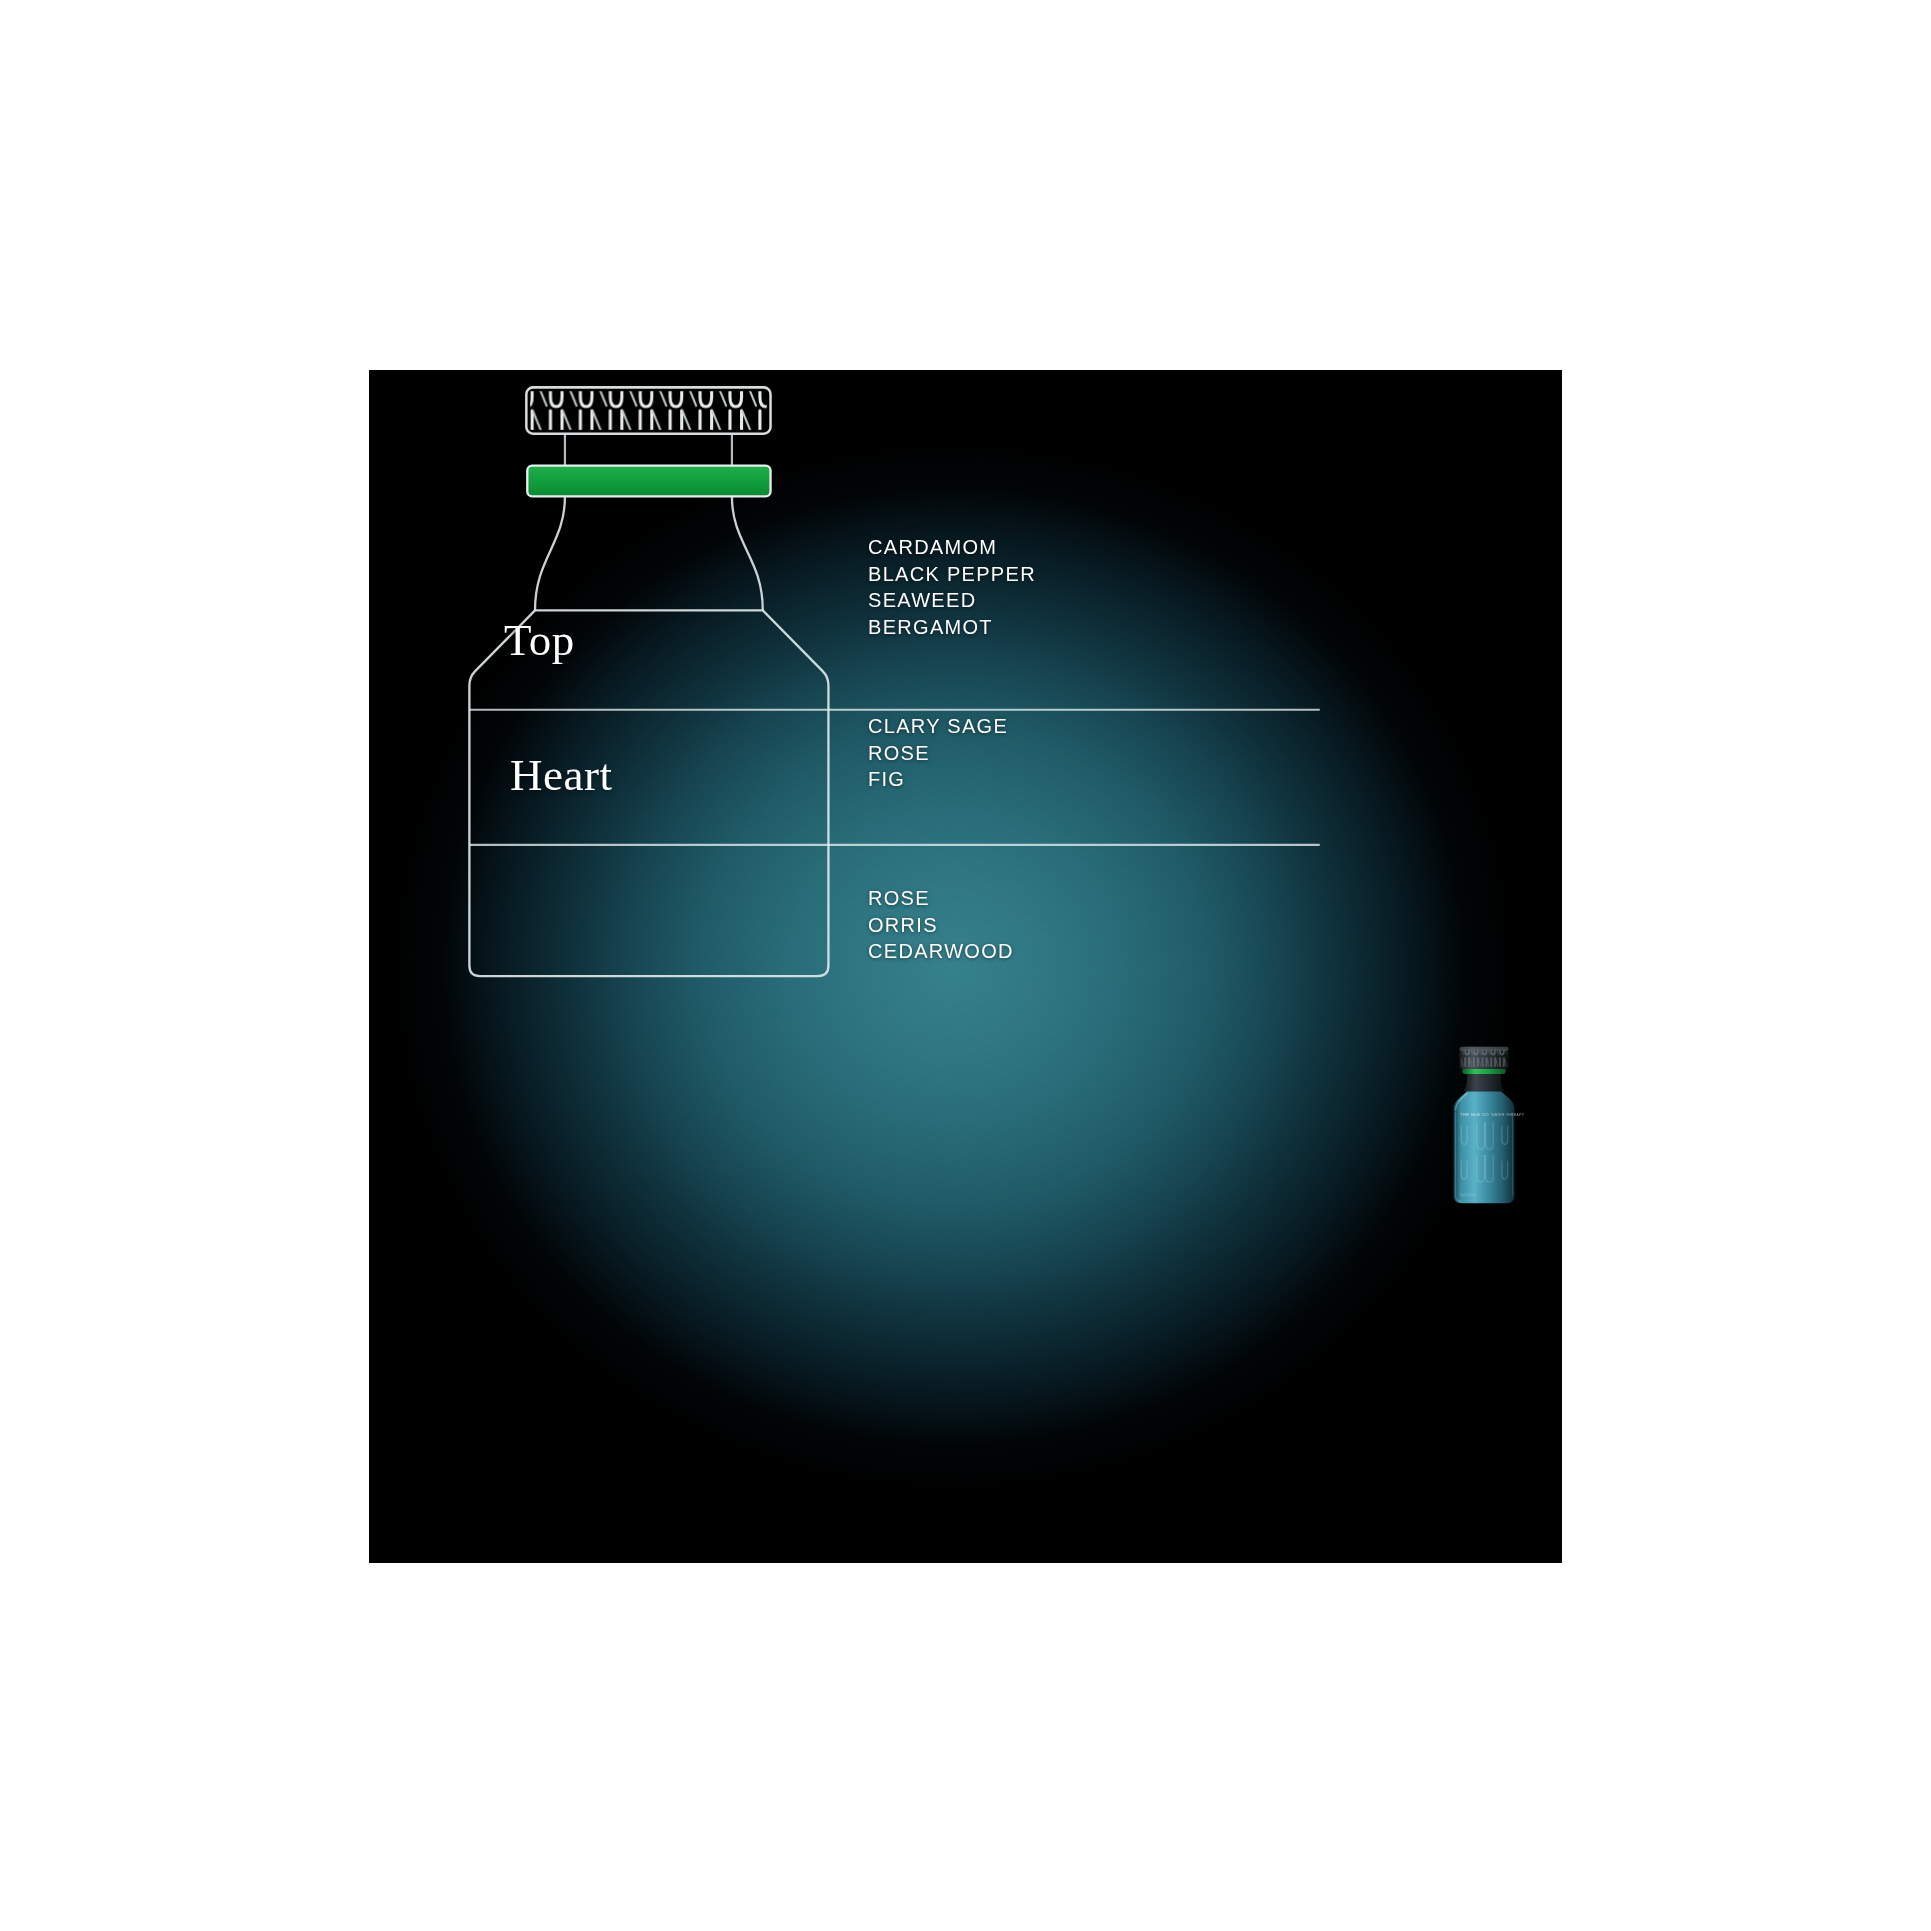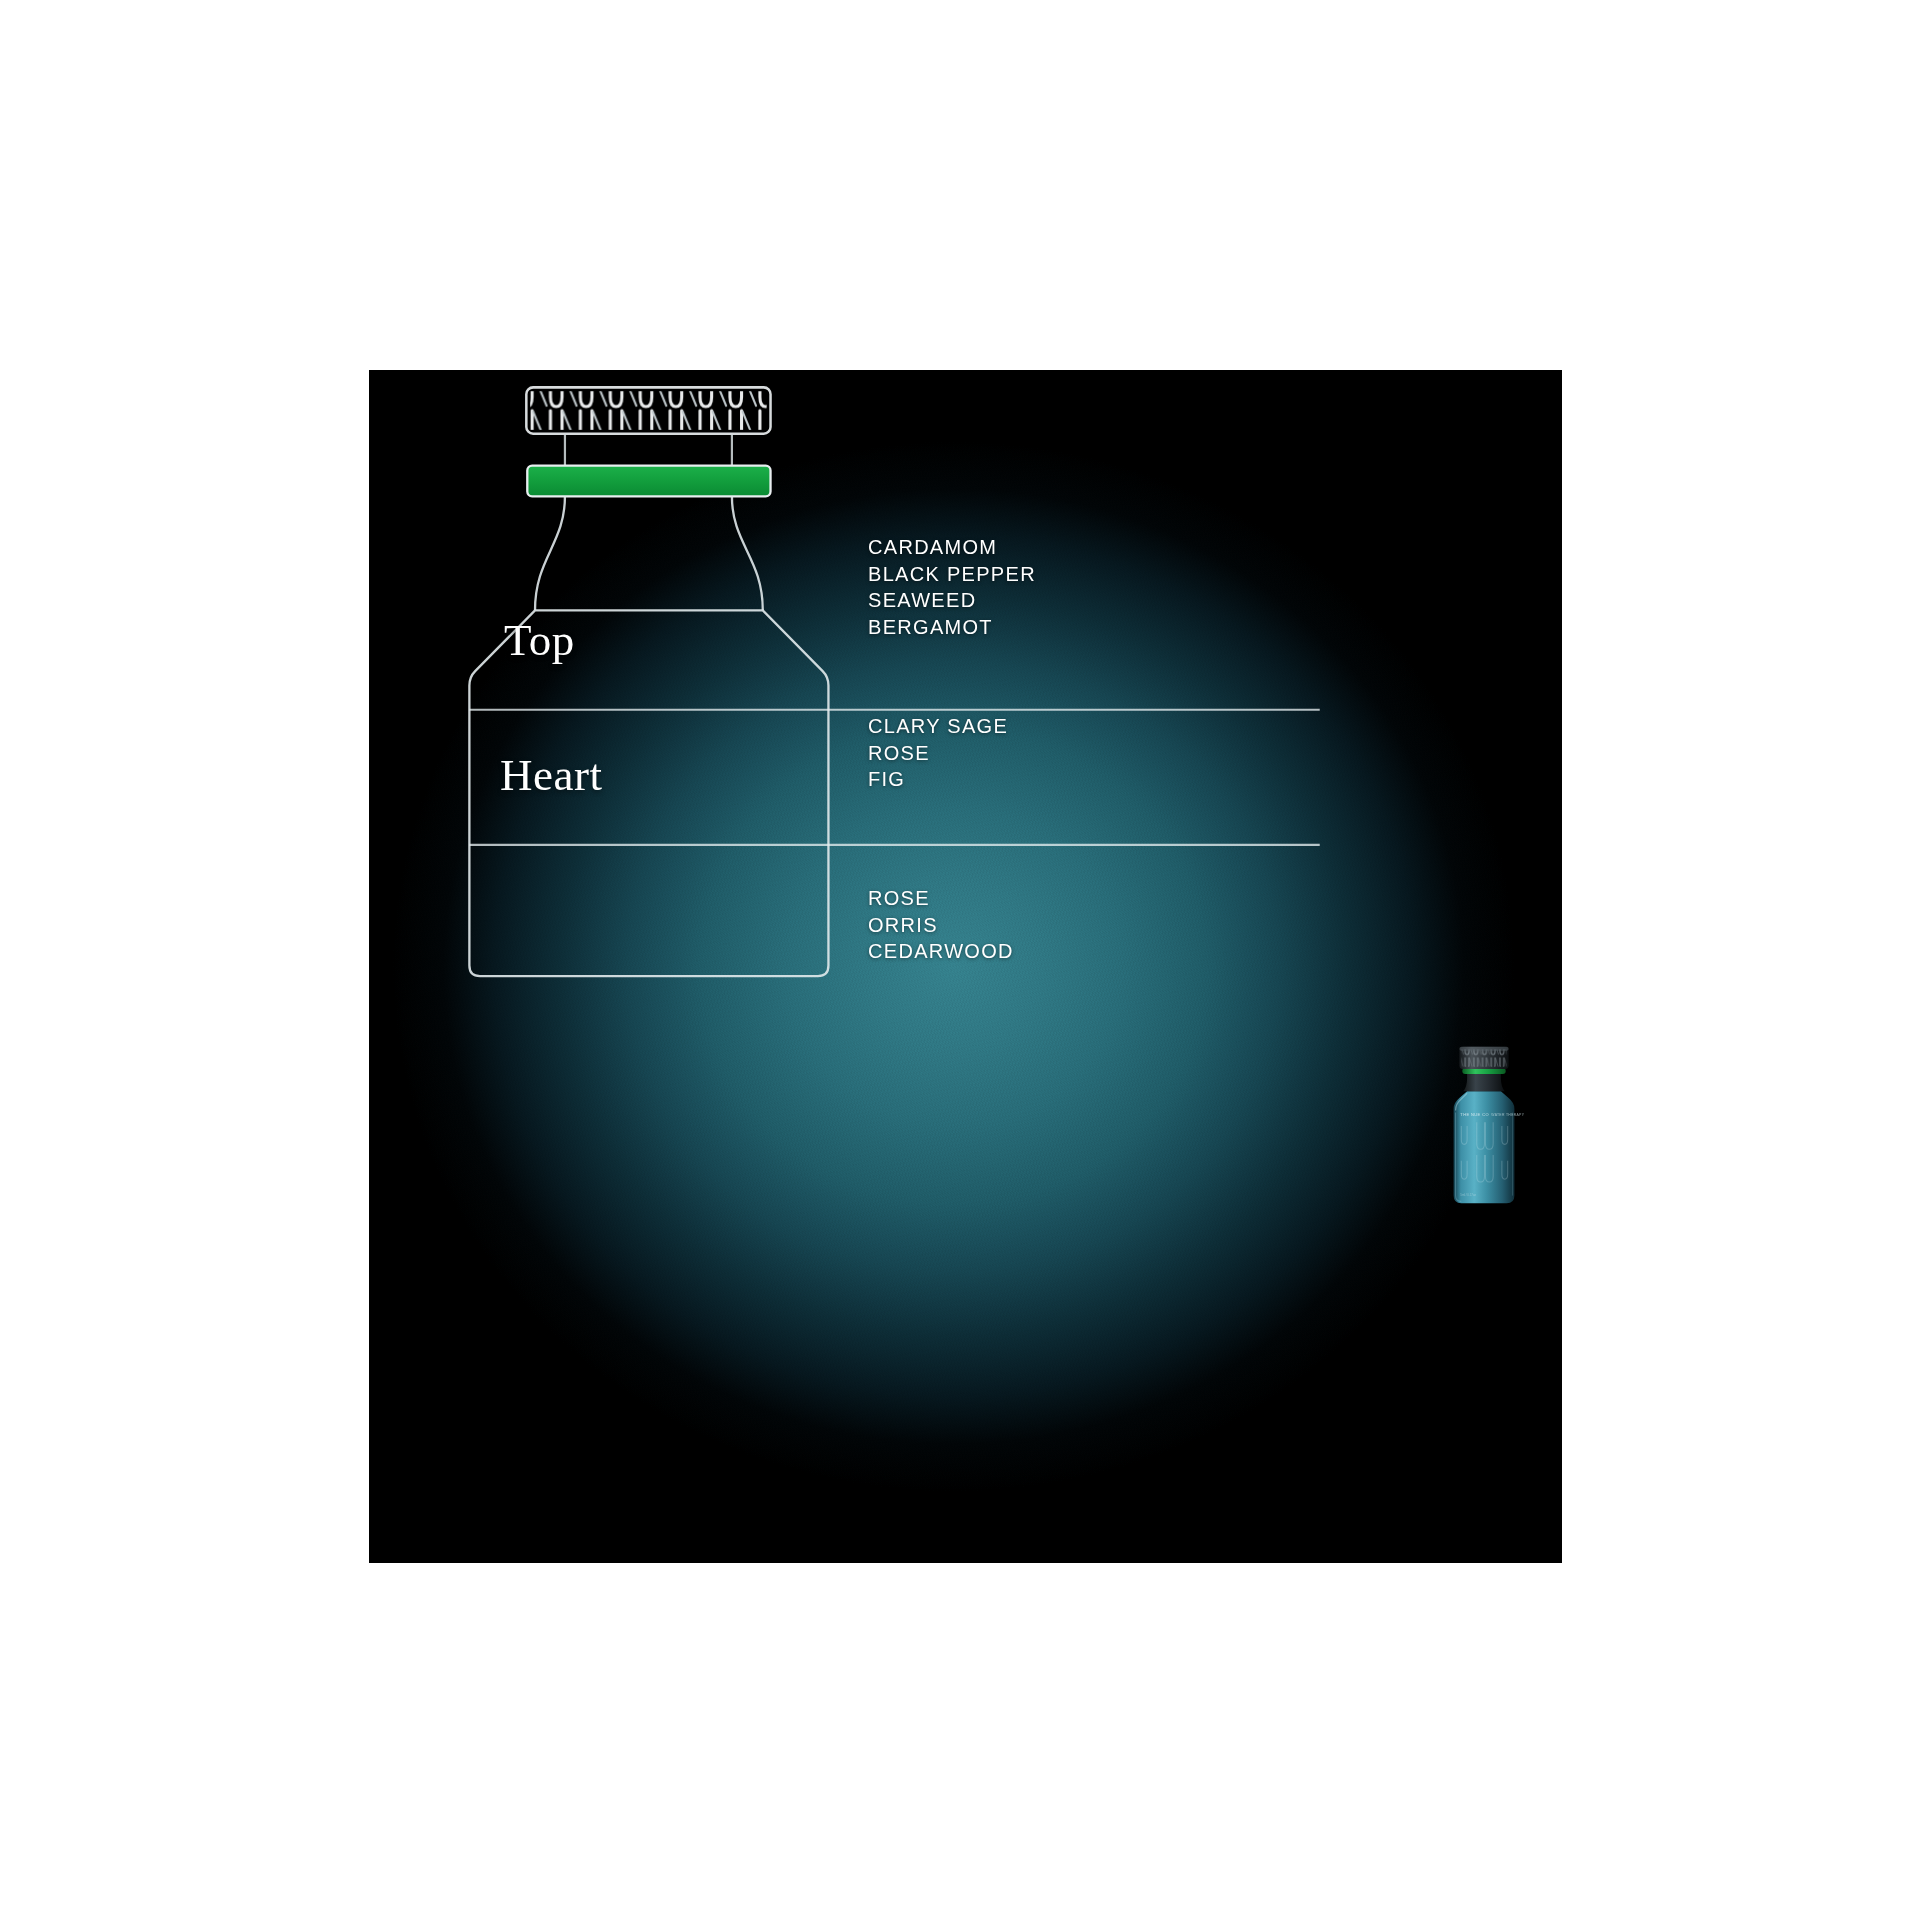--- a/index.html
+++ b/index.html
@@ -79,21 +79,21 @@
     font-family: "Liberation Serif", "DejaVu Serif", serif;
     font-weight: 400;
     font-size: 45px;
     letter-spacing: 0.5px;
     text-align: left;
     width: 290px;
     text-shadow: 0 1.9px 4.8px rgba(0,0,0,.45);
     white-space: nowrap;
   }
   #tier-top    { left: 135px; top: 244px; }
-  #tier-heart  { left: 131px; top: 379px; }
+  #tier-heart  { left: 141px; top: 379px; }
   #tier-base   { left: 135px; top: 517px; }
 
   
   .note-group {
     position: absolute;
     left: 470px;
     color: #ffffff;
     font-family: "Liberation Sans", sans-serif;
     font-size: 20px;
     font-weight: 500;

